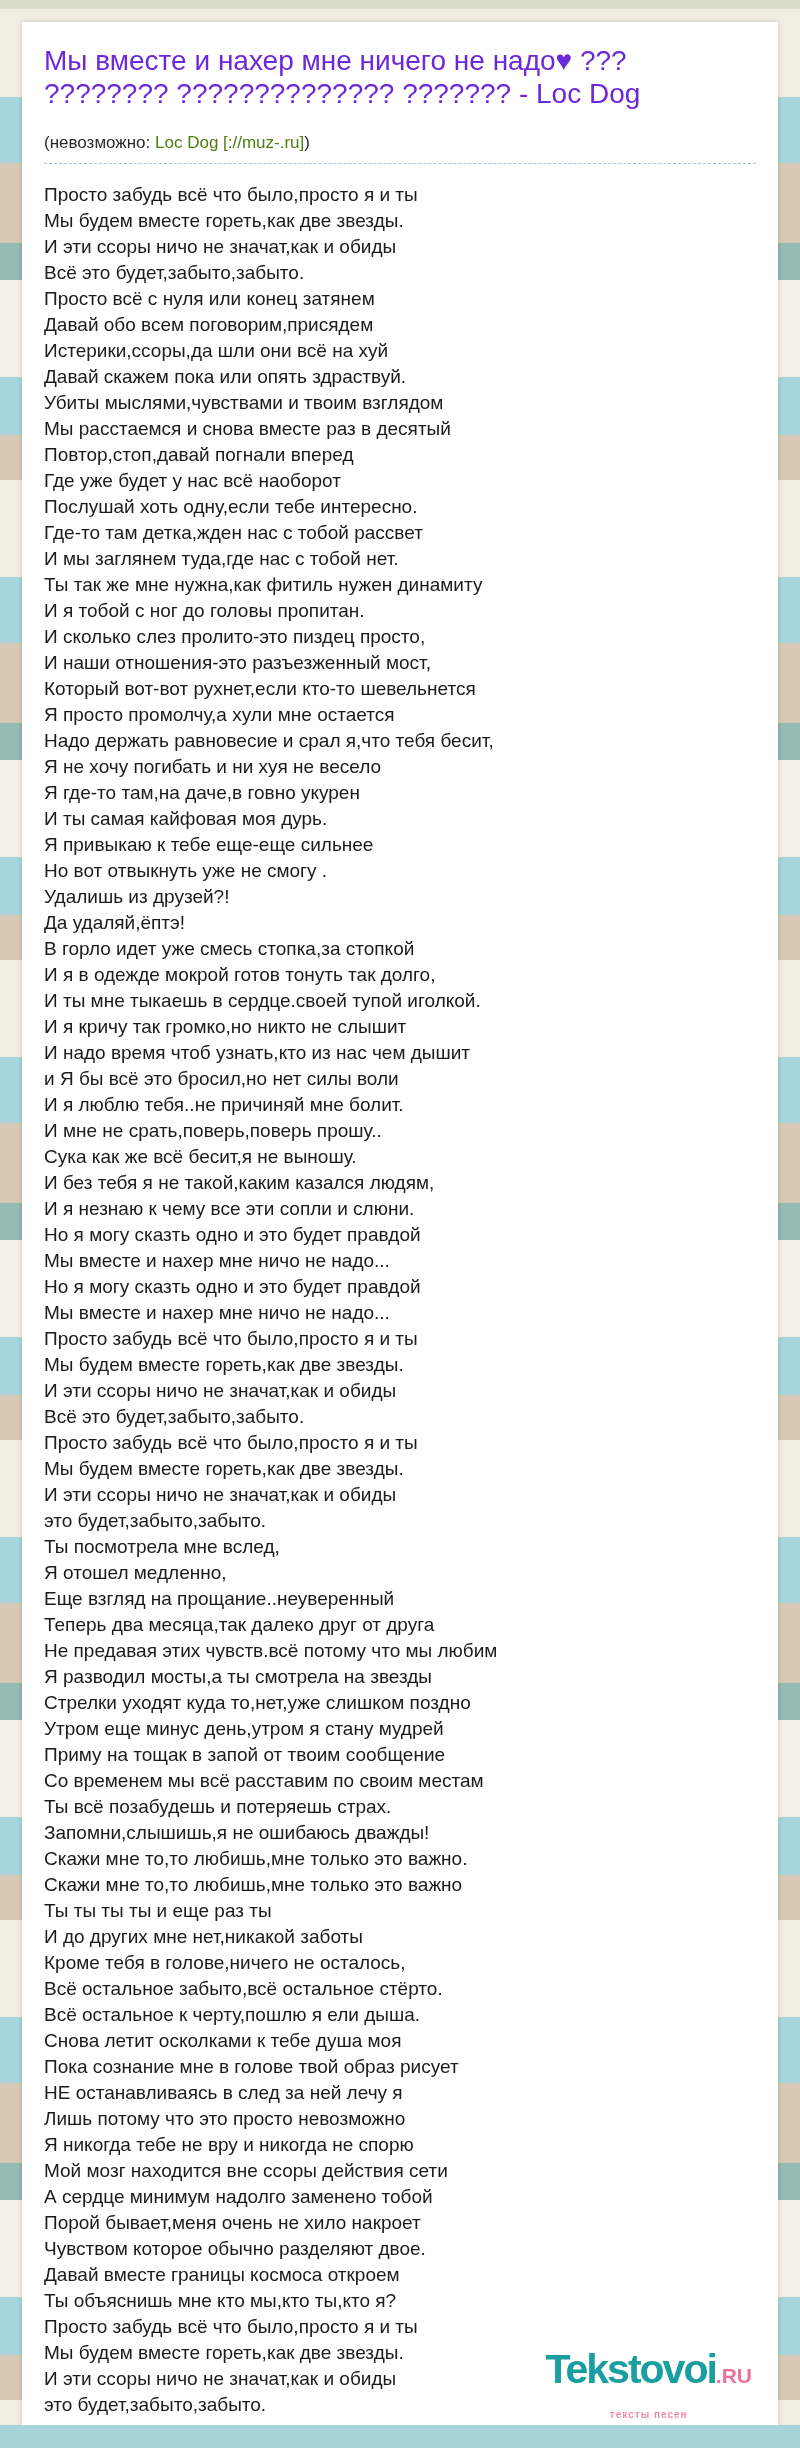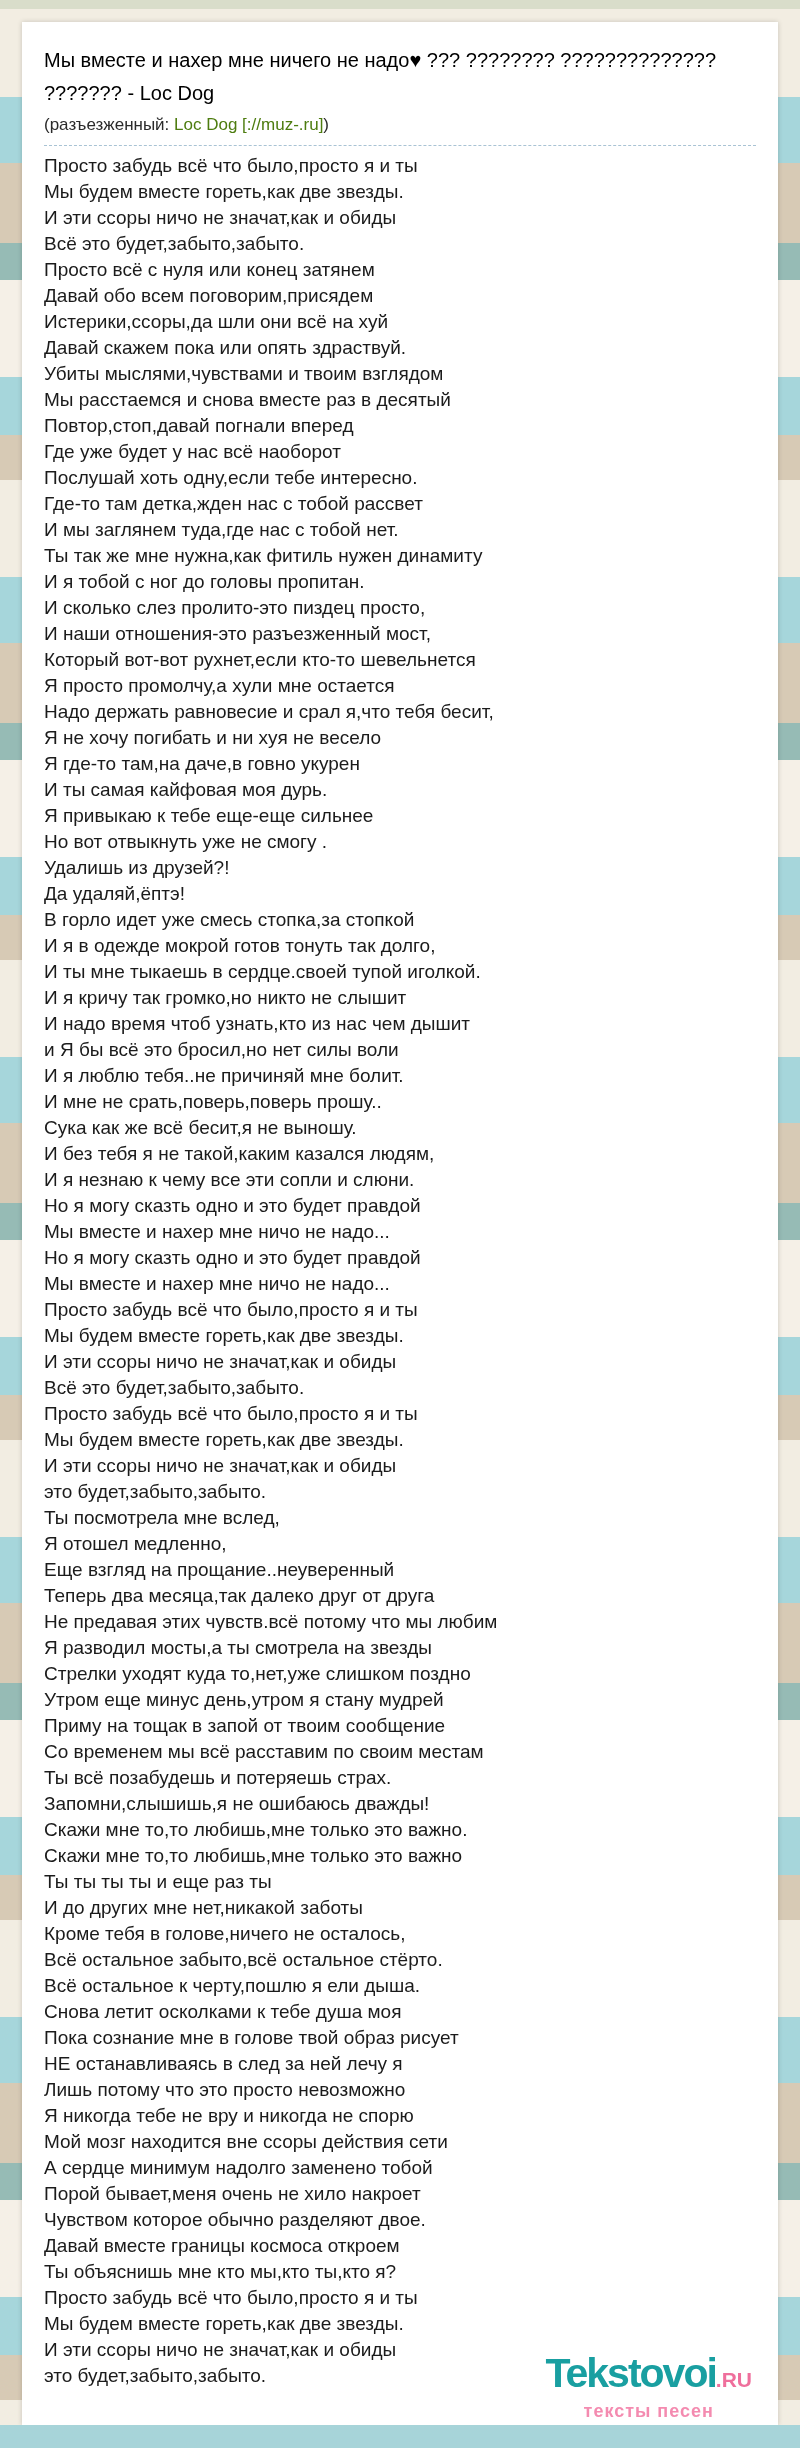--- a/index.html
+++ b/index.html
@@ -33,37 +33,37 @@
   .card {
     position: absolute;
     left: 22px; top: 22px;
     width: 756px; height: 2403px;
     background: #ffffff;
     box-shadow: 0 0 5px rgba(0,0,0,0.18);
     box-sizing: border-box;
     padding: 12px 22px 0 22px;
   }
   .song-title {
-    margin: 10px 0 4px 0;
+    margin: 10px 0 22px 0;
     max-width: 700px;
-    font-size: 20px;
+    font-size: 28px;
     line-height: 33px;
     font-weight: normal;
-    color: #000000;
+    color: #6d28d9;
   }
   .artist-line {
     font-size: 17px;
     line-height: 22px;
     color: #2b2b2b;
     padding-bottom: 9px;
     border-bottom: 1px dashed #a9c3d4;
   }
   .artist-line .link { color: #4d7c0f; }
   .lyrics {
-    margin-top: 7px;
+    margin-top: 18px;
     font-size: 19px;
     line-height: 26px;
     color: #1b1b1b;
   }
   .lyric-line { white-space: nowrap; }
   .logo {
     position: absolute;
     right: 26px; bottom: 5px;
     text-align: center;
     line-height: 1;
@@ -73,38 +73,38 @@
     font-weight: bold;
     letter-spacing: -2px;
     color: #199fa1;
   }
   .logo-suffix {
     font-size: 21px;
     font-weight: bold;
     color: #ef6f9c;
   }
   .logo-tagline {
-    margin-top: 8px;
-    font-size: 18px;
+    margin-top: 20px;
+    font-size: 10px;
     font-weight: bold;
     letter-spacing: 1px;
     color: #f48bb0;
   }
 </style>
 </head>
 <body>
 
 <div class="top-band"></div>
 
 <div class="card">
 
   <h1 class="song-title">Мы вместе и нахер мне ничего не надо♥ ??? ???????? ?????????????? ??????? - Loc Dog</h1>
 
   <div class="artist-line">
-    <span>(разъезженный: </span><span class="link">Loc Dog [://muz-.ru]</span><span>)</span>
+    <span>(невозможно: </span><span class="link">Loc Dog [://muz-.ru]</span><span>)</span>
   </div>
 
   <div class="lyrics">
       <div class="lyric-line">Просто забудь всё что было,просто я и ты</div>
       <div class="lyric-line">Мы будем вместе гореть,как две звезды.</div>
       <div class="lyric-line">И эти ссоры ничо не значат,как и обиды</div>
       <div class="lyric-line">Всё это будет,забыто,забыто.</div>
       <div class="lyric-line">Просто всё с нуля или конец затянем</div>
       <div class="lyric-line">Давай обо всем поговорим,присядем</div>
       <div class="lyric-line">Истерики,ссоры,да шли они всё на хуй</div>

